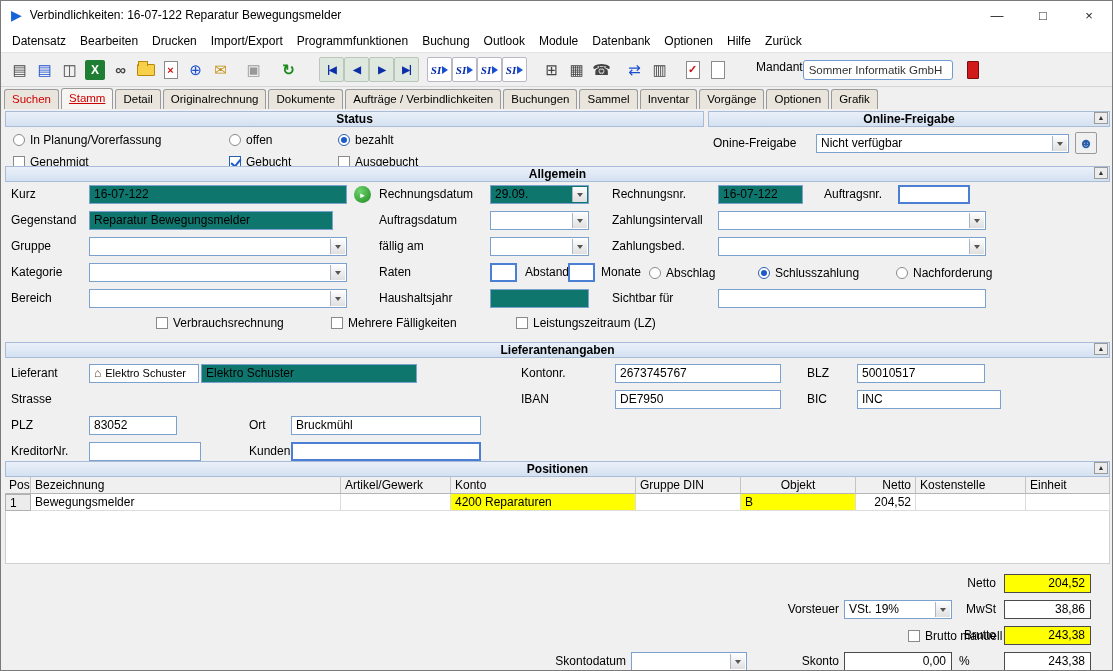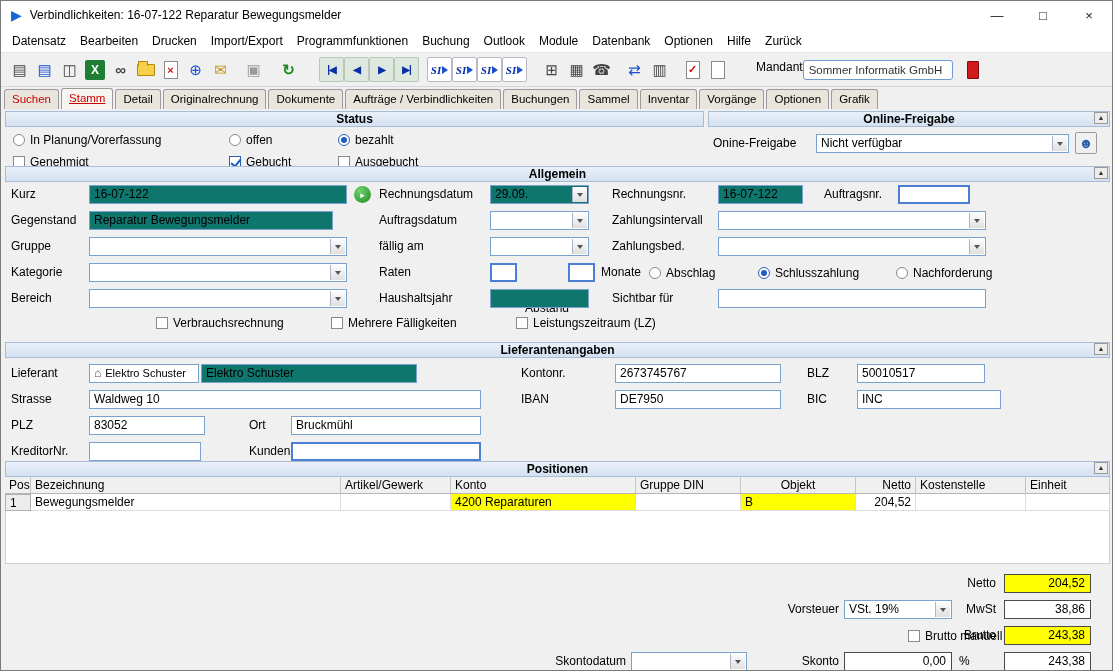--- a/index.html
+++ b/index.html
@@ -252,21 +252,21 @@
       <span class="dd-arrow"></span>
     </div>
 
     <span class="lbl" style="left:10px; top:154px;">Kategorie</span>
     <div class="fld dd" style="left:88px; top:154px; width:258px;">
       <span></span>
       <span class="dd-arrow"></span>
     </div>
     <span class="lbl" style="left:378px; top:154px;">Raten</span>
     <div class="fld focus" style="left:489px; top:154px; width:27px;"></div>
-    <span class="lbl" style="left:524px; top:154px;margin-top:36px;">Abstand</span>
+    <span class="lbl" style="left:524px; top:154px;">Abstand</span>
     <div class="fld focus" style="left:567px; top:154px; width:27px;"></div>
     <span class="lbl" style="left:600px; top:154px;">Monate</span>
     <span class="radio" style="left:648px; top:157px;">
       <span class="circle"></span>
       <span>Abschlag</span>
     </span>
     <span class="radio checked" style="left:757px; top:157px;">
       <span class="circle"></span>
       <span>Schlusszahlung</span>
     </span>
@@ -306,34 +306,33 @@
       <span class="house-icon">⌂</span>
       <span>Elektro Schuster</span>
     </div>
     <div class="fld yellow" style="left:200px; top:255px; width:216px;">Elektro Schuster</div>
     <span class="lbl" style="left:520px; top:255px;">Kontonr.</span>
     <div class="fld" style="left:614px; top:255px; width:166px;">2673745767</div>
     <span class="lbl" style="left:806px; top:255px;">BLZ</span>
     <div class="fld" style="left:856px; top:255px; width:128px;">50010517</div>
 
     <span class="lbl" style="left:10px; top:281px;">Strasse</span>
-    <div class="fld" style="left:88px; top:281px; width:392px;">Waldweg 10</div>
     <span class="lbl" style="left:520px; top:281px;">IBAN</span>
     <div class="fld split pad34" style="left:614px; top:281px; width:166px;">
       <span>DE7950</span>
       <span>5767</span>
     </div>
     <span class="lbl" style="left:806px; top:281px;">BIC</span>
     <div class="fld split pad50" style="left:856px; top:281px; width:144px;">
       <span>INC</span>
       <span>.XX</span>
     </div>
 
     <span class="lbl" style="left:10px; top:307px;">PLZ</span>
-    <div class="fld" style="left:88px; top:307px; width:116px;">83052</div>
+    <div class="fld" style="left:88px; top:307px; width:88px;">83052</div>
     <span class="lbl" style="left:248px; top:307px;">Ort</span>
     <div class="fld" style="left:290px; top:307px; width:190px;">Bruckmühl</div>
 
     <span class="lbl" style="left:10px; top:333px;">KreditorNr.</span>
     <div class="fld" style="left:88px; top:333px; width:112px;"></div>
     <span class="lbl" style="left:248px; top:333px;">Kundennr.</span>
     <div class="fld focus" style="left:290px; top:333px; width:190px;"></div>
 
     <div class="sec-hdr" style="left:4px; top:352px; width:1105px;">Positionen</div>
     <span class="collapse-btn" style="left:1093px; top:353px;">▲</span>

